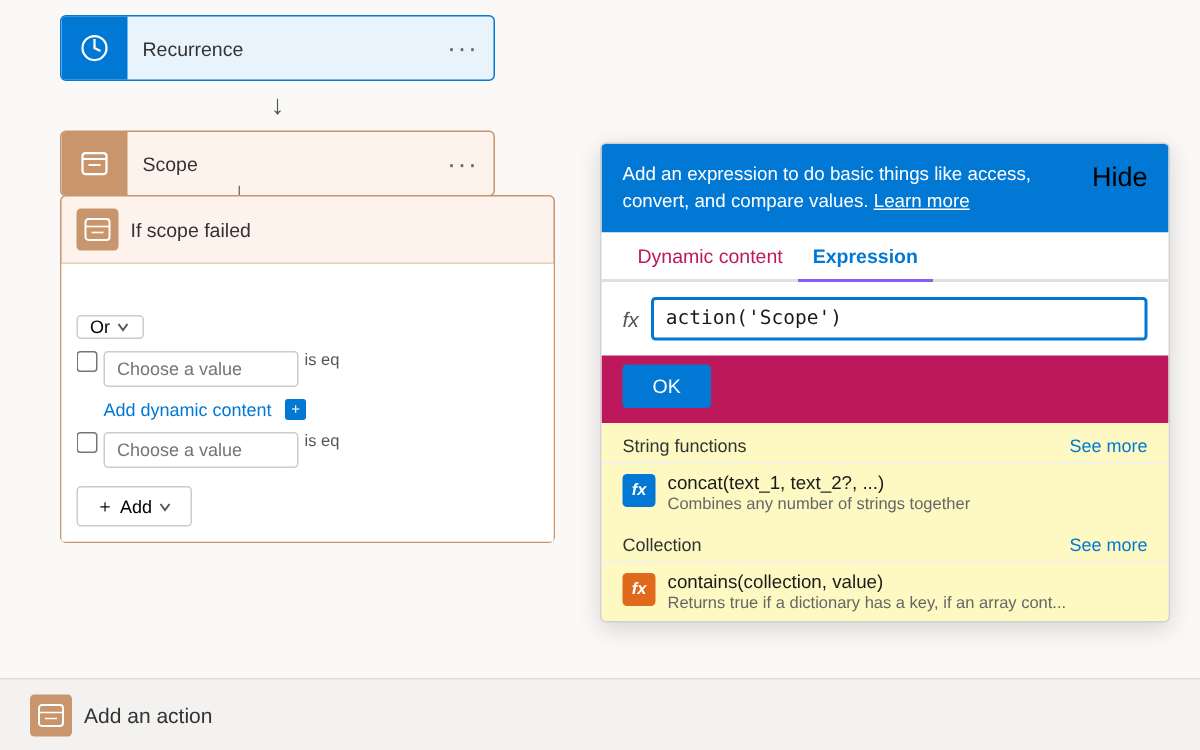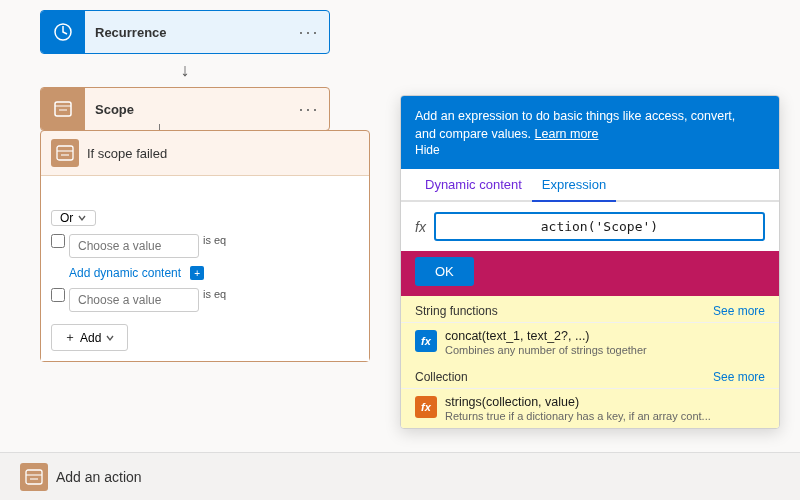--- a/index.html
+++ b/index.html
@@ -64,21 +64,20 @@
 
     .scope .flow-block-icon {
       background: #c8956c;
     }
 
     .flow-block-title {
       flex: 1;
       padding: 0 10px;
       font-size: 13px;
       color: #333;
-      font-weight: bold;
     }
 
     .flow-block-more {
       padding: 0 10px;
       color: #666;
       font-size: 18px;
       cursor: pointer;
       letter-spacing: 1px;
     }
 
@@ -259,65 +258,64 @@
       overflow: hidden;
     }
 
     .panel-header {
       background: #0078d4;
       color: #fff;
       padding: 12px 14px;
       display: flex;
       justify-content: space-between;
       align-items: flex-start;
-      flex-direction: column;
     }
 
     .panel-header-text {
       font-size: 12.5px;
       line-height: 1.4;
       flex: 1;
       margin-right: 10px;
     }
 
     .panel-header-text a {
       color: #fff;
       text-decoration: underline;
     }
 
     .hide-btn {
       background: none;
       border: none;
-      color: #ffffff;
-      font-size: 12px;
+      color: #000000;
+      font-size: 18px;
       cursor: pointer;
       white-space: nowrap;
       padding: 0;
     }
 
     .panel-tabs {
       display: flex;
       border-bottom: 2px solid #e0e0e0;
       padding: 0 14px;
       background: #fff;
     }
 
     .panel-tab {
       padding: 8px 10px;
       font-size: 13px;
       cursor: pointer;
-      color: #6d28d9;
+      color: #be185d;
       border-bottom: 2px solid transparent;
       margin-bottom: -2px;
     }
 
     .panel-tab.active {
       color: #0078d4;
-      border-bottom: 2px solid #1d4ed8;
-      font-weight: 400;
+      border-bottom: 2px solid #8b5cf6;
+      font-weight: 700;
     }
 
     .expression-input-area {
       padding: 10px 14px;
       display: flex;
       align-items: center;
       gap: 8px;
       background: #fff;
     }
 
@@ -330,21 +328,20 @@
 
     .expression-input {
       flex: 1;
       border: 2px solid #0078d4;
       border-radius: 3px;
       padding: 5px 8px;
       font-size: 13px;
       font-family: 'Consolas', monospace;
       color: #1a1a1a;
       outline: none;
-      text-align: center;
     }
 
     .ok-btn-area {
       padding: 6px 14px 10px;
       background: #be185d;
     }
 
     .ok-btn {
       background: #0078d4;
       color: #fff;
@@ -557,20 +554,20 @@
       </div>
 
       <div class="function-section-header">
         <span>Collection</span>
         <span class="see-more-link">See more</span>
       </div>
 
       <div class="function-item">
         <div class="fx-icon orange">fx</div>
         <div class="function-info">
-          <div class="function-name">strings(collection, value)</div>
+          <div class="function-name">contains(collection, value)</div>
           <div class="function-desc">Returns true if a dictionary has a key, if an array cont...</div>
         </div>
       </div>
     </div>
   </div>
 
 </div>
 
 </body></html>

